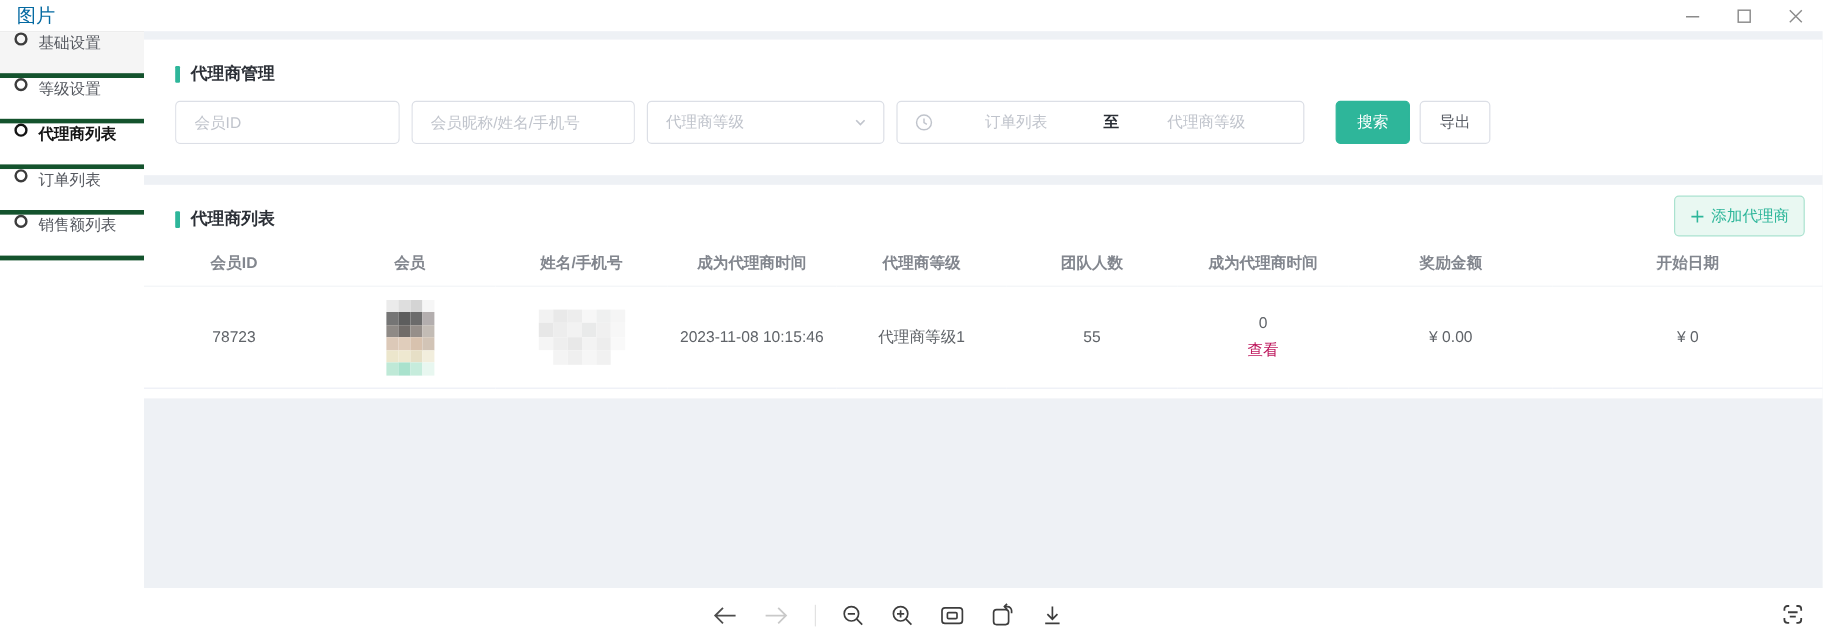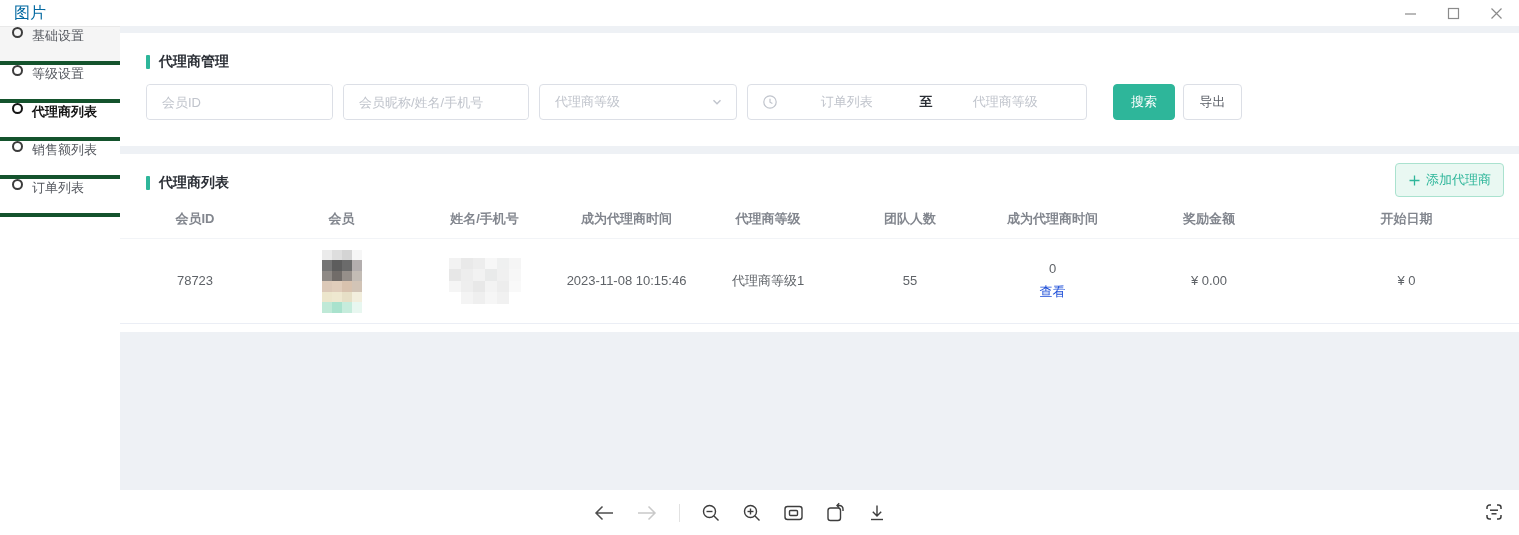--- a/index.html
+++ b/index.html
@@ -63,21 +63,21 @@
   table { width:100%; border-collapse:collapse; table-layout:fixed; margin-top:8px; }
   th { height:38px; font-size:13px; color:#82868e; font-weight:bold; text-align:center;
     border-bottom:1px solid #f2f4f7; }
   td { height:85px; font-size:13px; color:#5f6368; text-align:center;
     border-bottom:1px solid #ebeef5; vertical-align:middle; }
 
   .mosaic { display:inline-grid; }
   .mosaic-avatar { grid-template-columns:repeat(4,10px); grid-auto-rows:10.5px; }
   .mosaic-name   { grid-template-columns:repeat(6,12px); grid-auto-rows:11.5px; }
   .cell-two-line .num { display:block; }
-  .view-link { display:inline-block; margin-top:7px; color:#1d4ed8; text-decoration:none; cursor:pointer; }
+  .view-link { display:inline-block; margin-top:7px; color:#be185d; text-decoration:none; cursor:pointer; }
 
   .filler { flex:1; }
 
   
   .viewer-bar { height:45px; background:#fff; display:flex; align-items:center;
     justify-content:center; position:relative; }
   .viewer-icons { display:flex; align-items:center; gap:21px; position:relative; left:-20px; }
   .viewer-icons svg { display:block; cursor:pointer; }
   .tb-divider { width:1px; height:18px; background:#e2e2e2; }
   .scan-btn { position:absolute; right:13px; top:10px; cursor:pointer; }
@@ -110,25 +110,25 @@
     <div class="side-item">
       <span class="dot"></span>
       <span>等级设置</span>
     </div>
     <div class="side-item active">
       <span class="dot"></span>
       <span>代理商列表</span>
     </div>
     <div class="side-item">
       <span class="dot"></span>
+      <span>订单列表</span>
+    </div>
+    <div class="side-item">
+      <span class="dot"></span>
       <span>销售额列表</span>
-    </div>
-    <div class="side-item">
-      <span class="dot"></span>
-      <span>订单列表</span>
     </div>
   </div>
 
   <div class="main">
 
     <div class="panel panel-search">
       <div class="section-title">
         <span class="green-bar"></span>
         <span>代理商管理</span>
       </div>

